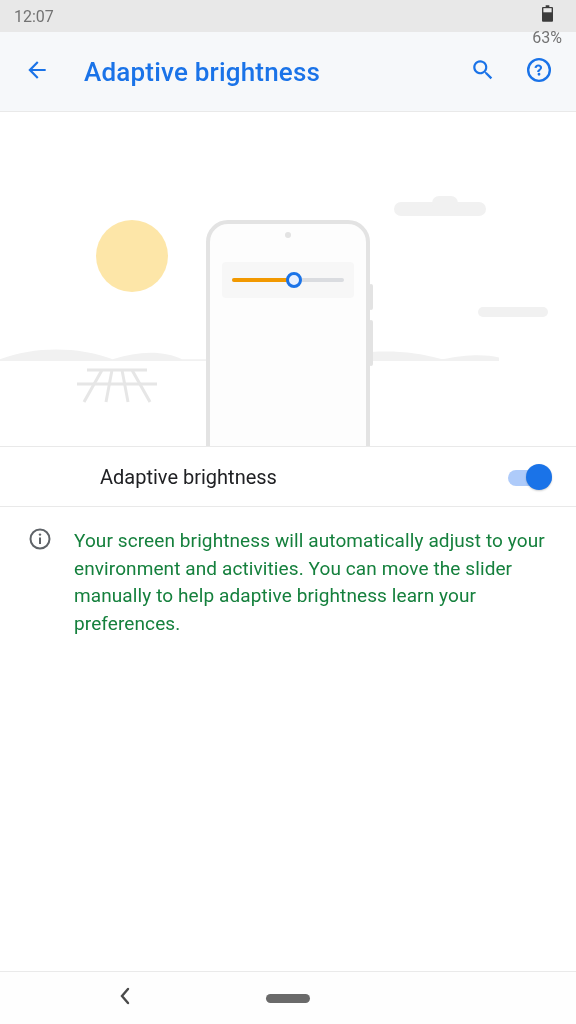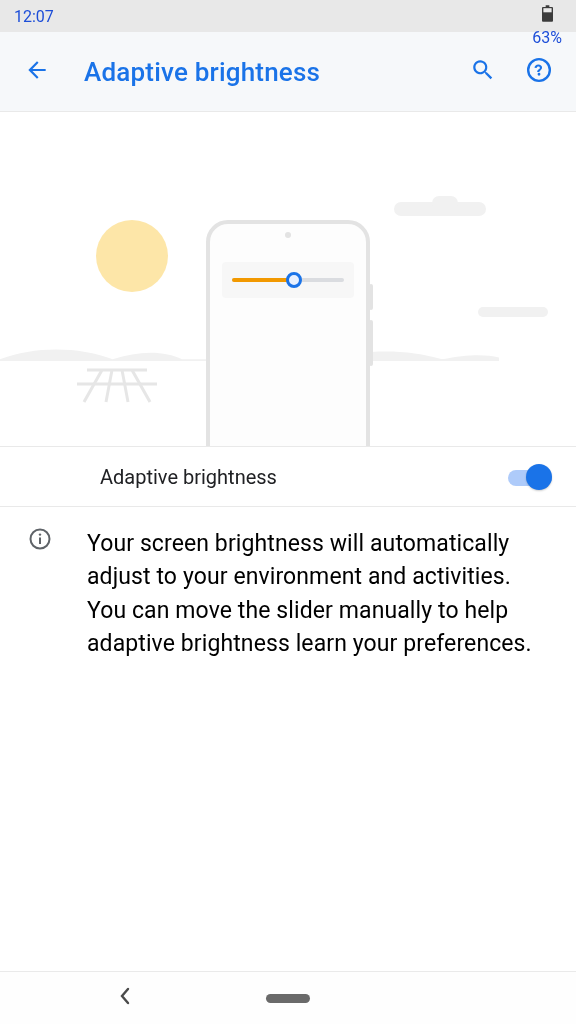--- a/index.html
+++ b/index.html
@@ -12,21 +12,21 @@
     position: relative;
   }
   .status-bar {
     height: 32px;
     background: #e8e8e8;
     display: flex;
     align-items: center;
     justify-content: space-between;
     padding: 0 14px;
     font-size: 16px;
-    color: #1d4ed8;
+    color: #737373;
   }
   .status-right { display: flex; align-items: center; gap: 6px; flex-direction: column; }
   .status-right svg { display: block; }
   .app-bar {
     height: 80px;
     background: #f6f8fa;
     display: flex;
     align-items: center;
     padding: 0 18px;
     border-bottom: 1px solid #e9e9e9;
@@ -79,23 +79,23 @@
   .toggle-row .label { font-size: 20px; color: #202124; }
   .switch { width:44px; height:28px; position:relative; }
   .switch .track2 { position:absolute; left:0; right:0; top:7px; height:16px; background:#aecbfa; border-radius:16px; }
   .switch .knob { position:absolute; right:0; top:1px; width:26px; height:26px; border-radius:50%; background:#1a73e8; box-shadow:0 1px 2px rgba(0,0,0,.2); }
   .info-row {
     display:flex;
     padding: 20px 24px 0 28px;
   }
   .info-row .info-icon { flex:0 0 auto; color:#5f6368; }
   .info-row .info-text {
-    margin-left: 35px;
-    color: #000000;
-    font-size: 23px;
+    margin-left: 22px;
+    color: #15803d;
+    font-size: 19px;
     line-height: 1.45;
     letter-spacing: .1px;
   }
   .divider-bottom { position:absolute; left:0; right:0; bottom:52px; height:1px; background:#eaeaea; }
   .nav-bar { position:absolute; left:0; right:0; bottom:0; height:52px; display:flex; align-items:center; justify-content:center; background:#fefefe; }
   .nav-bar .pill { width:44px; height:9px; border-radius:6px; background:#6a6a6a; }
   .nav-bar .back-nav { position:absolute; left:118px; color:#4a4a4a; }
 </style>
 </head>
 <body>

